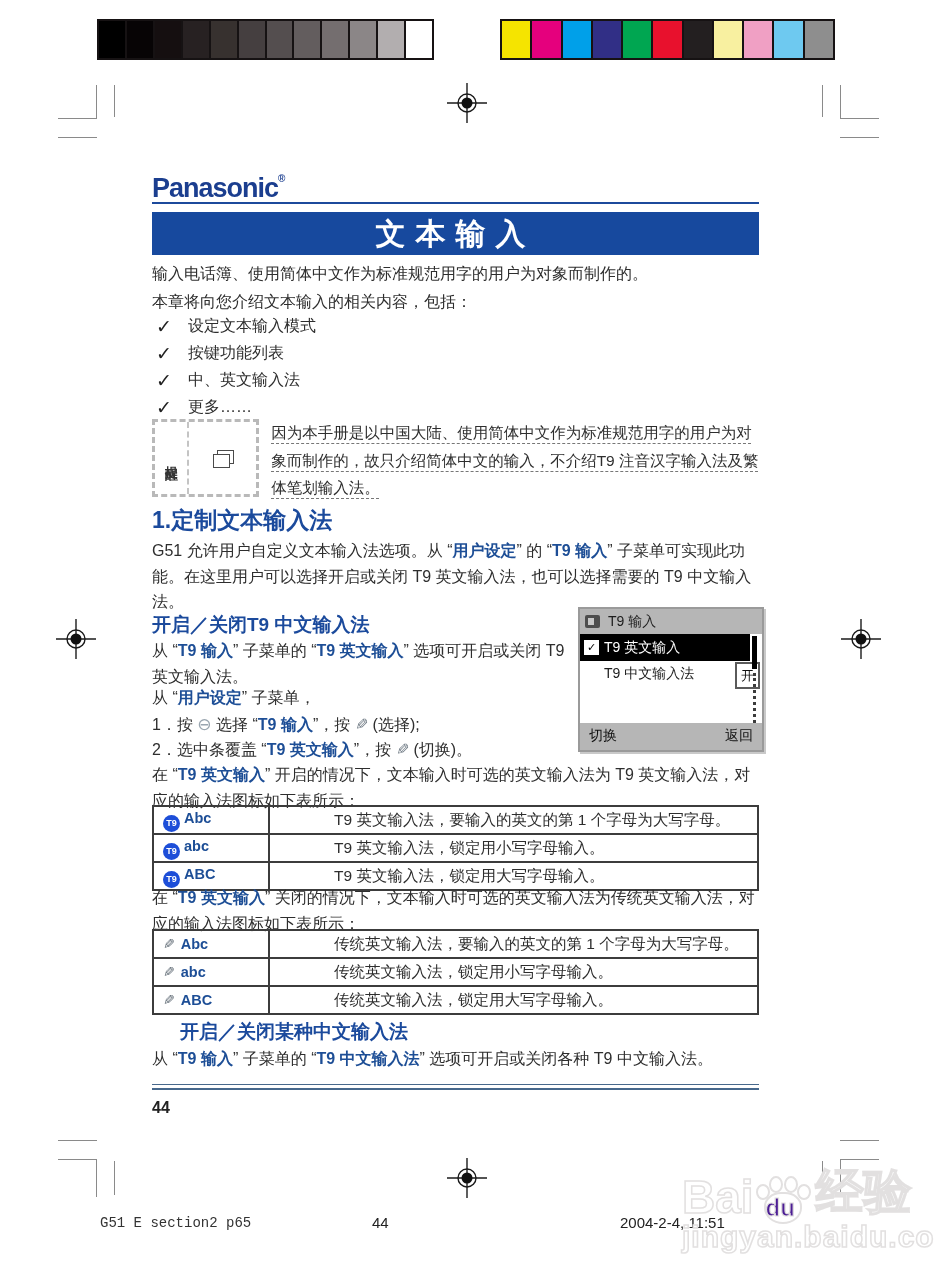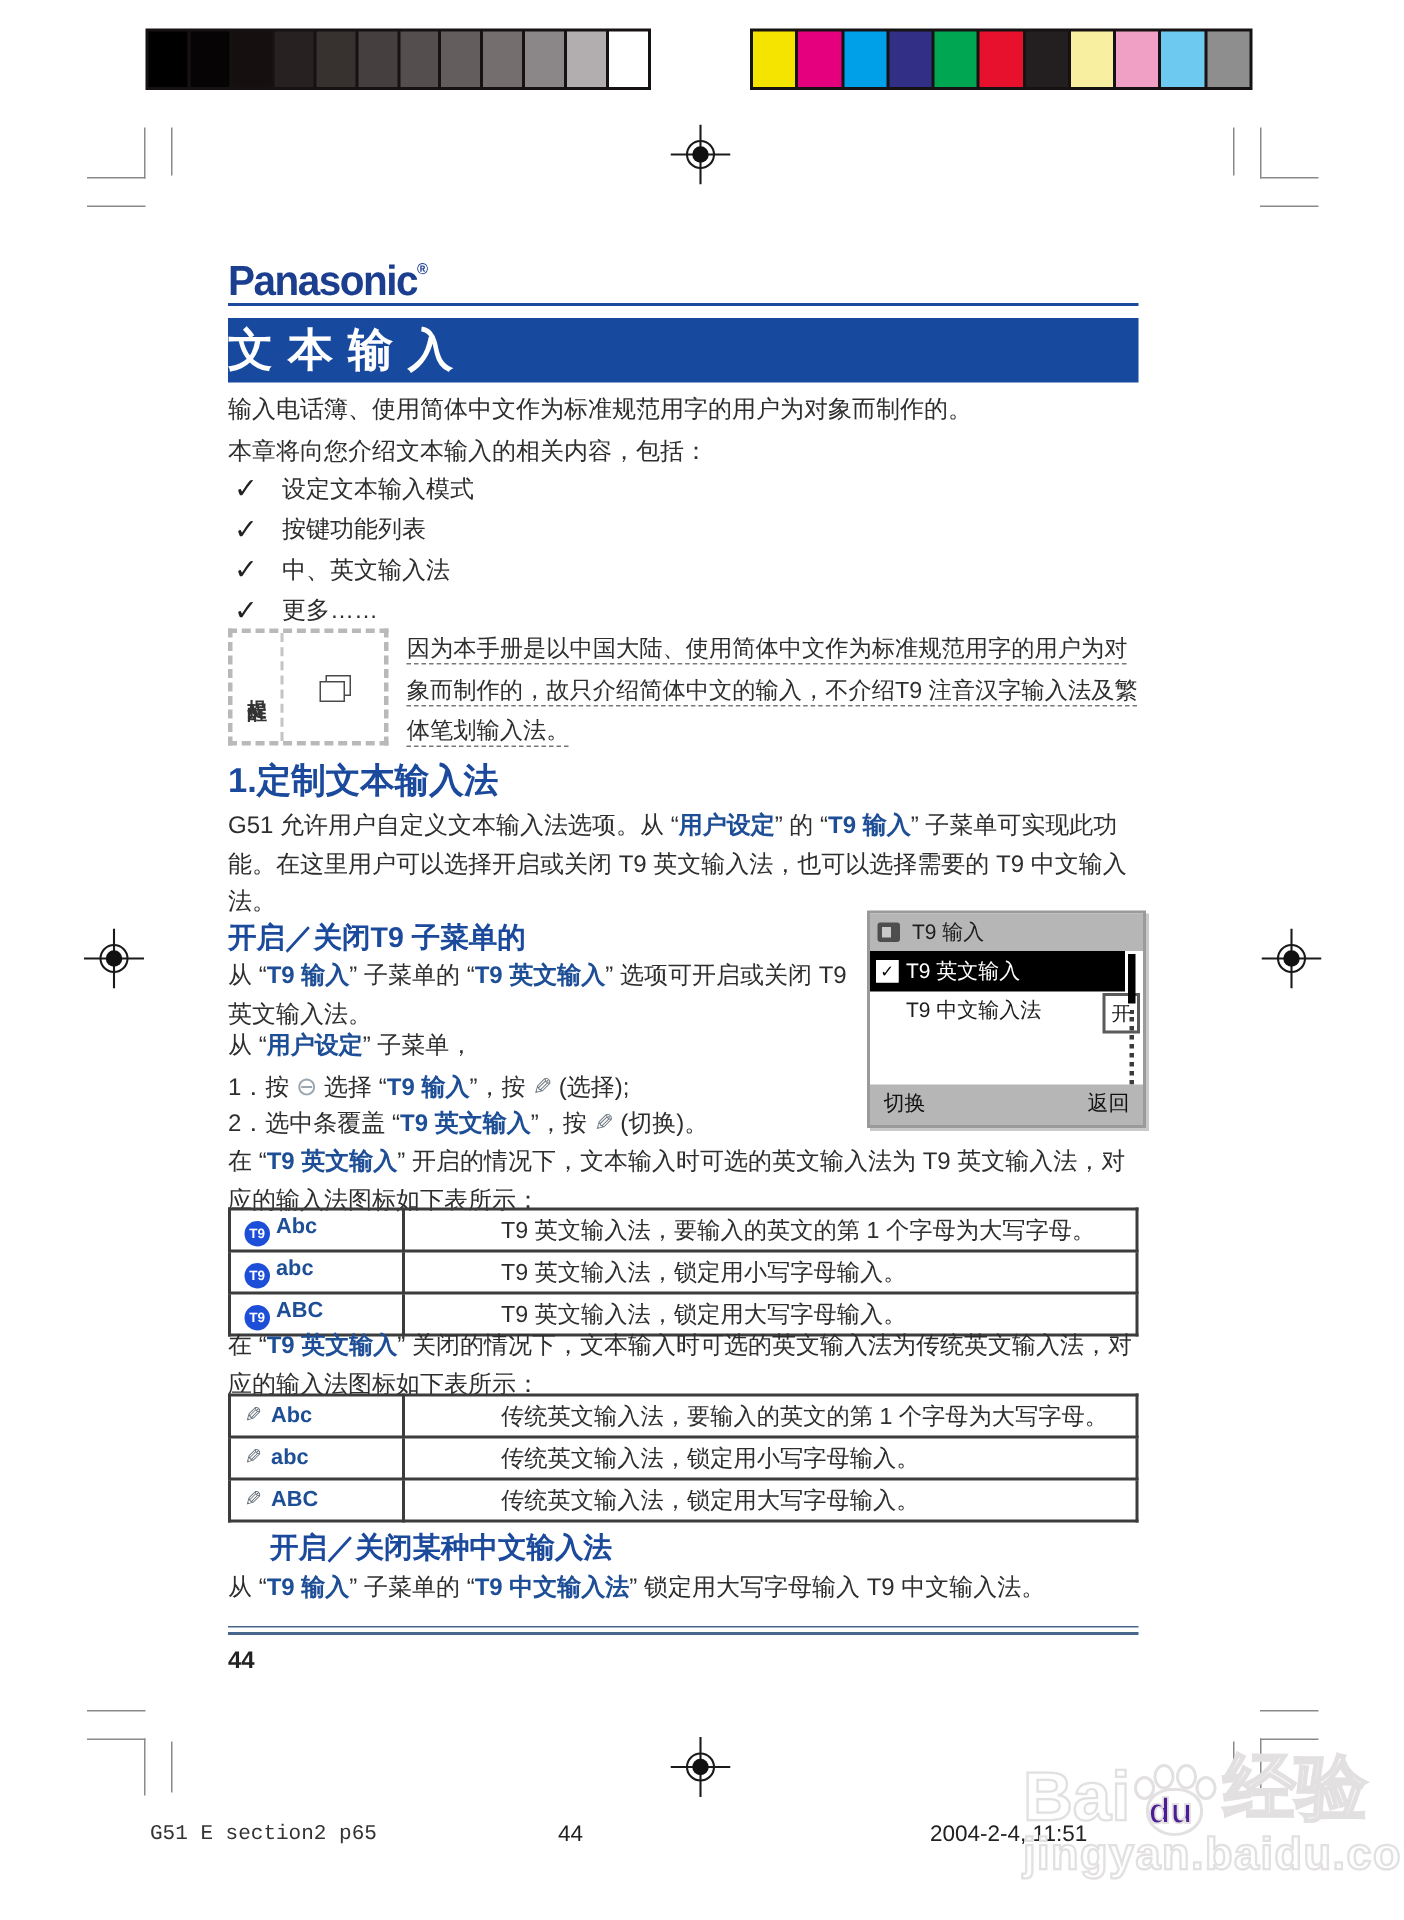--- a/index.html
+++ b/index.html
@@ -20,21 +20,21 @@
   .regmark line{stroke:#1a1a1a;stroke-width:1.4;}
   .regmark circle.ring{stroke:#1a1a1a;stroke-width:1.4;fill:none;}
   .regmark circle.dot{fill:#111;}
 
   
   .logo{font-size:27px;font-weight:bold;color:#1b3e8f;letter-spacing:-1px;transform:scaleY(1.04);transform-origin:left top;}
   .logo sup{font-size:10px;vertical-align:14px;letter-spacing:0;}
   .logo-rule{height:2px;background:#1c4a9c;}
 
   
-  .titlebar{background:#17499e;color:#fff;font-size:30px;font-weight:bold;
+  .titlebar{background:#17499e;color:#fff;text-align:center;font-size:30px;font-weight:bold;
             letter-spacing:10px;line-height:43px;height:43px;}
 
   .body-text{font-size:16px;line-height:1.6;color:#2e2e2e;}
   .sg-b{color:#1d4e96;font-weight:bold;}
   .sg-nav{color:#9aa6b0;font-size:17px;}
   .sg-pen{color:#6f7a84;display:inline-block;transform:scaleX(-1);}
 
   
   .checklist{list-style:none;margin:0;padding:0;}
   .checklist li{height:27px;font-size:16px;display:flex;align-items:center;}
@@ -219,21 +219,21 @@
           <span class="pg front"></span>
         </span>
     </div>
   </div>
   <div class="rem-text">因为本手册是以中国大陆、使用简体中文作为标准规范用字的用户为对象而制作的，故只介绍简体中文的输入，不介绍T9 注音汉字输入法及繁体笔划输入法。</div>
 </div>
 
 <div class="abs h-section" style="left:152px;top:505px;">1.定制文本输入法</div>
 <div class="abs body-text" style="left:152px;top:538px;width:614px;"><span class="sg">G51 允许用户自定义文本输入法选项。从 “</span><span class="sg-b">用户设定</span><span class="sg">” 的 “</span><span class="sg-b">T9 输入</span><span class="sg">” 子菜单可实现此功能。在这里用户可以选择开启或关闭 T9 英文输入法，也可以选择需要的 T9 中文输入法。</span></div>
 
-<div class="abs h-sub" style="left:152px;top:612px;">开启／关闭T9 子菜单的</div>
+<div class="abs h-sub" style="left:152px;top:612px;">开启／关闭T9 中文输入法</div>
 <div class="abs body-text" style="left:152px;top:638px;width:428px;"><span class="sg">从 “</span><span class="sg-b">T9 输入</span><span class="sg">” 子菜单的 “</span><span class="sg-b">T9 英文输入</span><span class="sg">” 选项可开启或关闭 T9 英文输入法。</span></div>
 <div class="abs body-text" style="left:152px;top:685px;width:428px;"><span class="sg">从 “</span><span class="sg-b">用户设定</span><span class="sg">” 子菜单，</span></div>
 <div class="abs body-text" style="left:152px;top:711px;width:450px;"><span class="sg">1．按 </span><span class="sg-nav">⊖</span><span class="sg"> 选择 “</span><span class="sg-b">T9 输入</span><span class="sg">”，按 </span><span class="sg-pen">✎</span><span class="sg"> (选择);</span></div>
 <div class="abs body-text" style="left:152px;top:737px;width:470px;"><span class="sg">2．选中条覆盖 “</span><span class="sg-b">T9 英文输入</span><span class="sg">”，按 </span><span class="sg-pen">✎</span><span class="sg"> (切换)。</span></div>
 
 <div class="abs phone" style="left:578px;top:607px;">
   <div class="ph-titlebar">
     <span class="ph-title-icon"></span>
     <span>T9 输入</span>
   </div>
@@ -283,21 +283,21 @@
     <td class="c2">传统英文输入法，锁定用小写字母输入。</td>
   </tr>
   <tr>
     <td class="c1"><span class="pen-glyph">✎</span><span class="icon-label">ABC</span></td>
     <td class="c2">传统英文输入法，锁定用大写字母输入。</td>
   </tr>
 </tbody>
   </table>
 
 <div class="abs h-sub" style="left:152px;top:1019px;margin-left:28px;">开启／关闭某种中文输入法</div>
-<div class="abs body-text" style="left:152px;top:1046px;width:625px;"><span class="sg">从 “</span><span class="sg-b">T9 输入</span><span class="sg">” 子菜单的 “</span><span class="sg-b">T9 中文输入法</span><span class="sg">” 锁定用大写字母输入 T9 中文输入法。</span></div>
+<div class="abs body-text" style="left:152px;top:1046px;width:625px;"><span class="sg">从 “</span><span class="sg-b">T9 输入</span><span class="sg">” 子菜单的 “</span><span class="sg-b">T9 中文输入法</span><span class="sg">” 选项可开启或关闭各种 T9 中文输入法。</span></div>
 
 <div class="abs double-rule" style="left:152px;top:1084px;width:607px;"></div>
 <div class="abs pagenum" style="left:152px;top:1099px;">44</div>
 
 <div class="abs footer-mono" style="left:100px;top:1215px;">G51 E section2 p65</div>
 <div class="abs footer-sans" style="left:372px;top:1214px;">44</div>
 <div class="abs footer-sans" style="left:620px;top:1214px;">2004-2-4, 11:51</div>
 
 <div class="abs watermark" style="left:682px;top:1160px;">
   <div class="wm-top">

